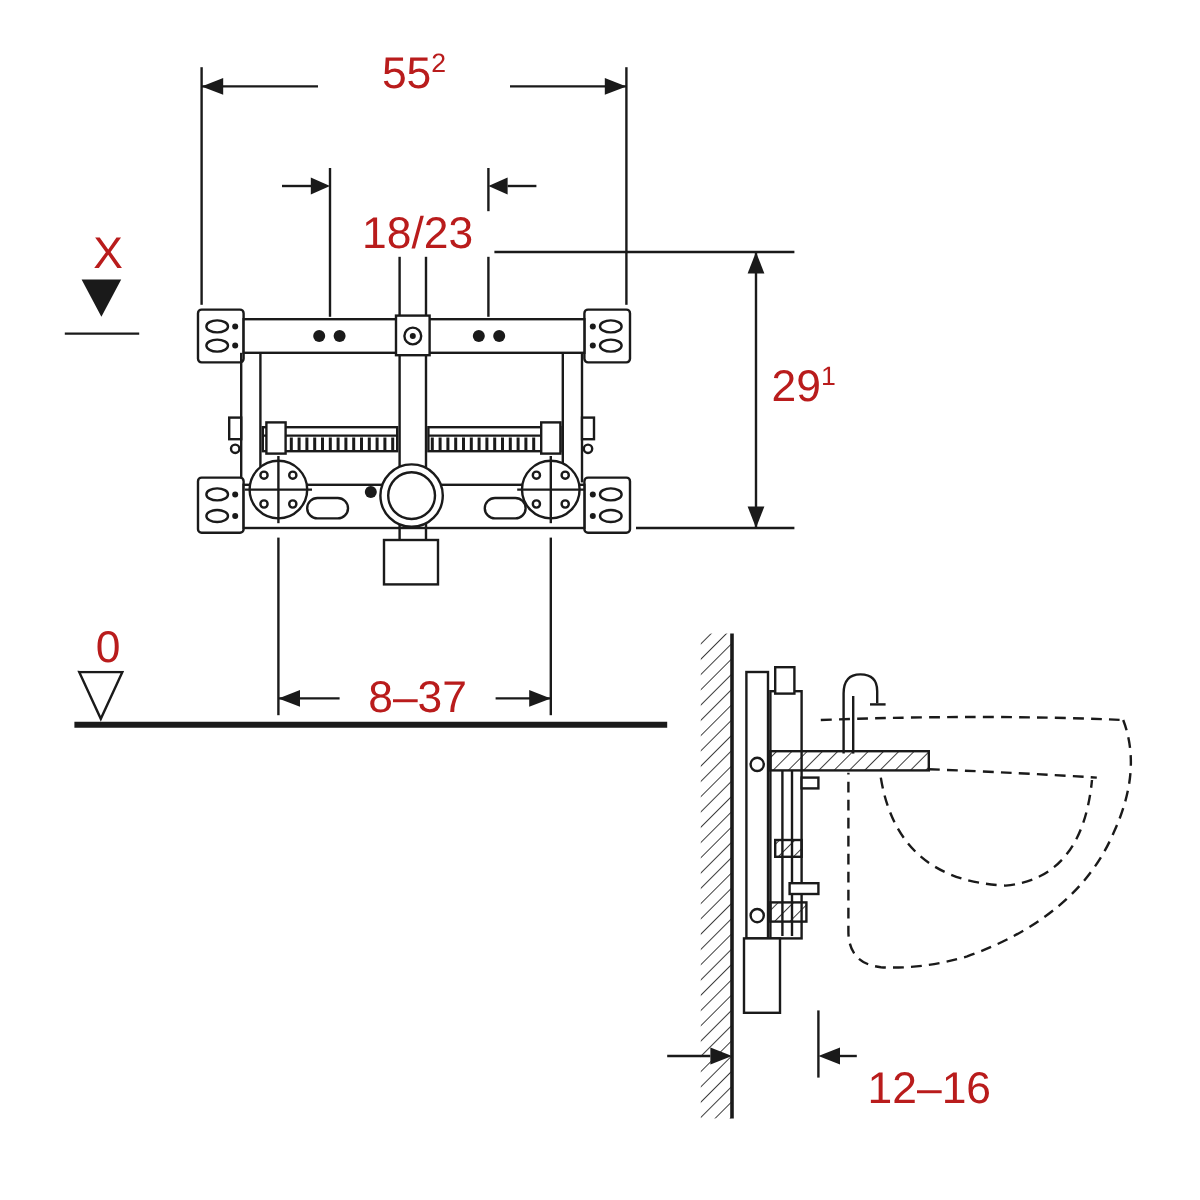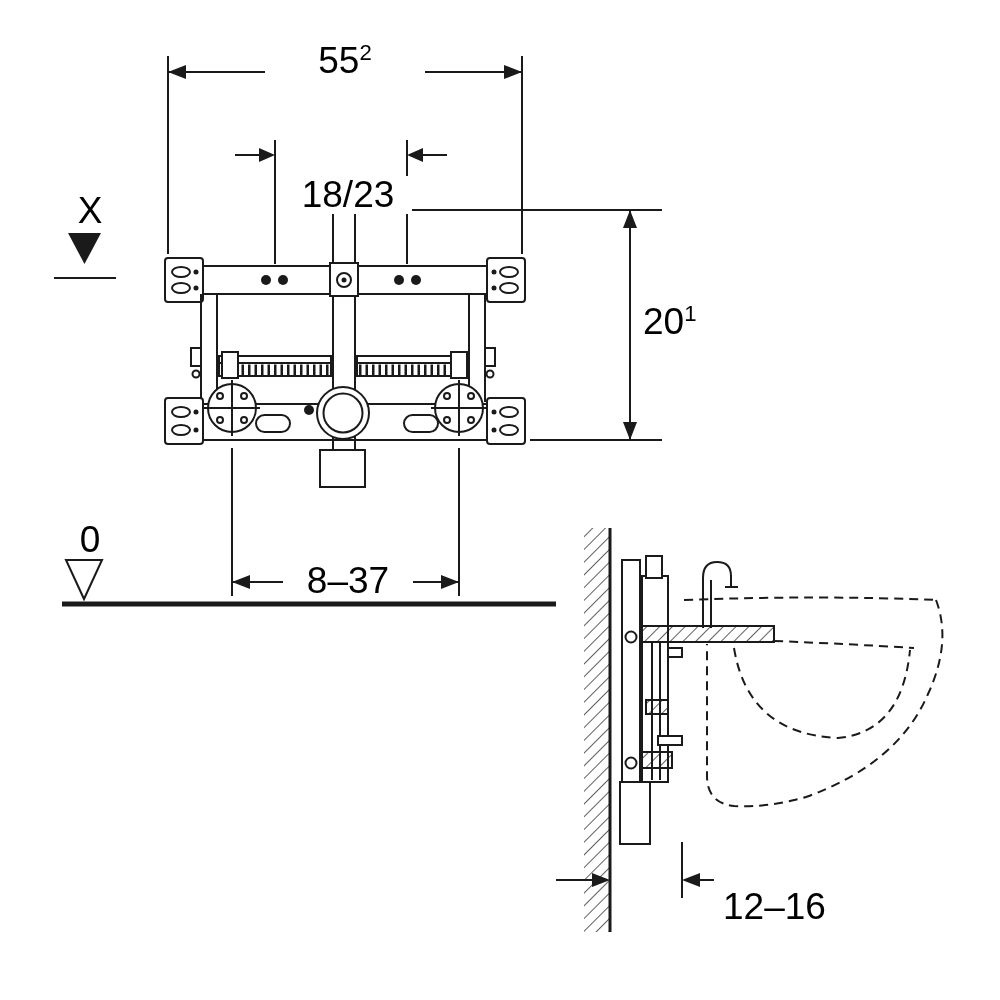--- a/index.html
+++ b/index.html
@@ -1,19 +1,19 @@
 <!DOCTYPE html>
 <html><head>
 <meta charset="utf-8">
 <style>
   html,body{margin:0;padding:0;background:#fff;}
   #stage{position:relative;width:1000px;height:1000px;background:#fff;overflow:hidden;
          font-family:"Liberation Sans", sans-serif;color:#111;}
   #stage svg{position:absolute;left:0;top:0;}
-  .lbl{position:absolute;font-size:37px;line-height:1.02;color:#000000;background:#fff;
+  .lbl{position:absolute;font-size:37px;line-height:1.02;color:#b91c1c;background:#fff;
        padding:0 5px;white-space:nowrap;}
   .lbl sup{font-size:0.6em;}
   .center{text-align:center;}
 </style>
 </head>
 <body>
 
 <div id="stage">
 
 <svg width="1000" height="1000" viewBox="0 0 1000 1000">
@@ -208,21 +208,21 @@
     </g>
   </g>
 </svg>
 
 <div class="lbl center" style="left:265px;top:42px;width:150px;"><span>55</span><sup>2</sup></div>
 
 <div class="lbl center" style="left:284px;top:136px;width:118px;margin-top:40px;">18/23</div>
 
 <div class="lbl center" style="left:64px;top:192px;width:42px;">X</div>
 
-<div class="lbl" style="left:638px;top:303px;"><span>20</span><sup>1</sup></div>
+<div class="lbl" style="left:638px;top:303px;"><span>29</span><sup>1</sup></div>
 
 <div class="lbl center" style="left:283px;top:562px;width:120px;">8–37</div>
 
 <div class="lbl center" style="left:66px;top:521px;width:38px;">0</div>
 
 <div class="lbl" style="left:718px;top:888px;">12–16</div>
 
 </div>
 
 </body></html>

